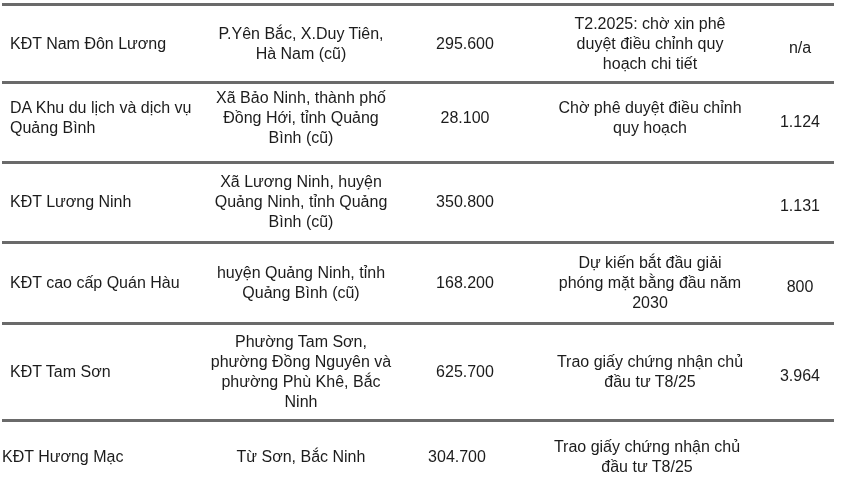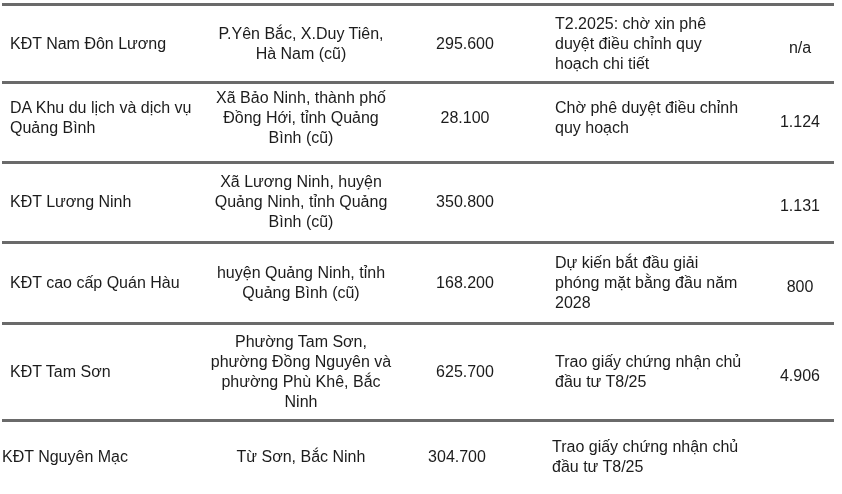--- a/index.html
+++ b/index.html
@@ -4,21 +4,21 @@
 <style>
   html, body { margin: 0; padding: 0; background: #ffffff; }
   body { width: 842px; height: 494px; position: relative; overflow: hidden;
          font-family: "Liberation Sans", sans-serif; color: #1c1c1c; font-size: 16px; }
   .rule { position: absolute; left: 2px; width: 832px; height: 3px; background: #6a6a6a; }
   .row { position: absolute; left: 0; width: 842px; }
   .cell { position: absolute; top: 0; bottom: 0; display: flex; align-items: center; line-height: 20px; }
   .c-name { left: 10px; width: 200px; justify-content: flex-start; text-align: left; }
   .c-loc { left: 210px; width: 182px; justify-content: center; text-align: center; }
   .c-area { left: 410px; width: 110px; justify-content: center; text-align: left; }
-  .c-status { left: 555px; width: 190px; justify-content: flex-start; text-align: left; }
+  .c-status { left: 555px; width: 190px; justify-content: flex-start; text-align: center; }
   .c-val { left: 760px; width: 80px; justify-content: center; text-align: center; margin-top: 8px; }
   .last .c-name { left: 2px; }
   .last .c-area { left: 402px; }
   .last .c-status { left: 552px; }
 </style>
 </head>
 <body>
 
 <div>
   <div class="rule" style="top:3px"></div>
@@ -46,33 +46,33 @@
     <div class="cell c-loc">Xã Lương Ninh, huyện Quảng Ninh, tỉnh Quảng Bình (cũ)</div>
     <div class="cell c-area">350.800</div>
     <div class="cell c-val">1.131</div>
   </div>
   <div class="rule" style="top:241px"></div>
 
   <div class="row" style="top:244px;height:77px">
     <div class="cell c-loc">huyện Quảng Ninh, tỉnh Quảng Bình (cũ)</div>
     <div class="cell c-name">KĐT cao cấp Quán Hàu</div>
     <div class="cell c-area">168.200</div>
-    <div class="cell c-status">Dự kiến bắt đầu giải phóng mặt bằng đầu năm 2028</div>
+    <div class="cell c-status">Dự kiến bắt đầu giải phóng mặt bằng đầu năm 2030</div>
     <div class="cell c-val">800</div>
   </div>
   <div class="rule" style="top:322px"></div>
 
   <div class="row" style="top:325px;height:94px">
     <div class="cell c-name">KĐT Tam Sơn</div>
     <div class="cell c-loc">Phường Tam Sơn, phường Đồng Nguyên và phường Phù Khê, Bắc Ninh</div>
     <div class="cell c-area">625.700</div>
     <div class="cell c-status">Trao giấy chứng nhận chủ đầu tư T8/25</div>
-    <div class="cell c-val">4.906</div>
+    <div class="cell c-val">3.964</div>
   </div>
   <div class="rule" style="top:419px"></div>
 
   <div class="row last" style="top:424px;height:66px">
-    <div class="cell c-name">KĐT Nguyên Mạc</div>
+    <div class="cell c-name">KĐT Hương Mạc</div>
     <div class="cell c-loc">Từ Sơn, Bắc Ninh</div>
     <div class="cell c-area">304.700</div>
     <div class="cell c-status">Trao giấy chứng nhận chủ đầu tư T8/25</div>
   </div>
 </div>
 
 </body></html>

